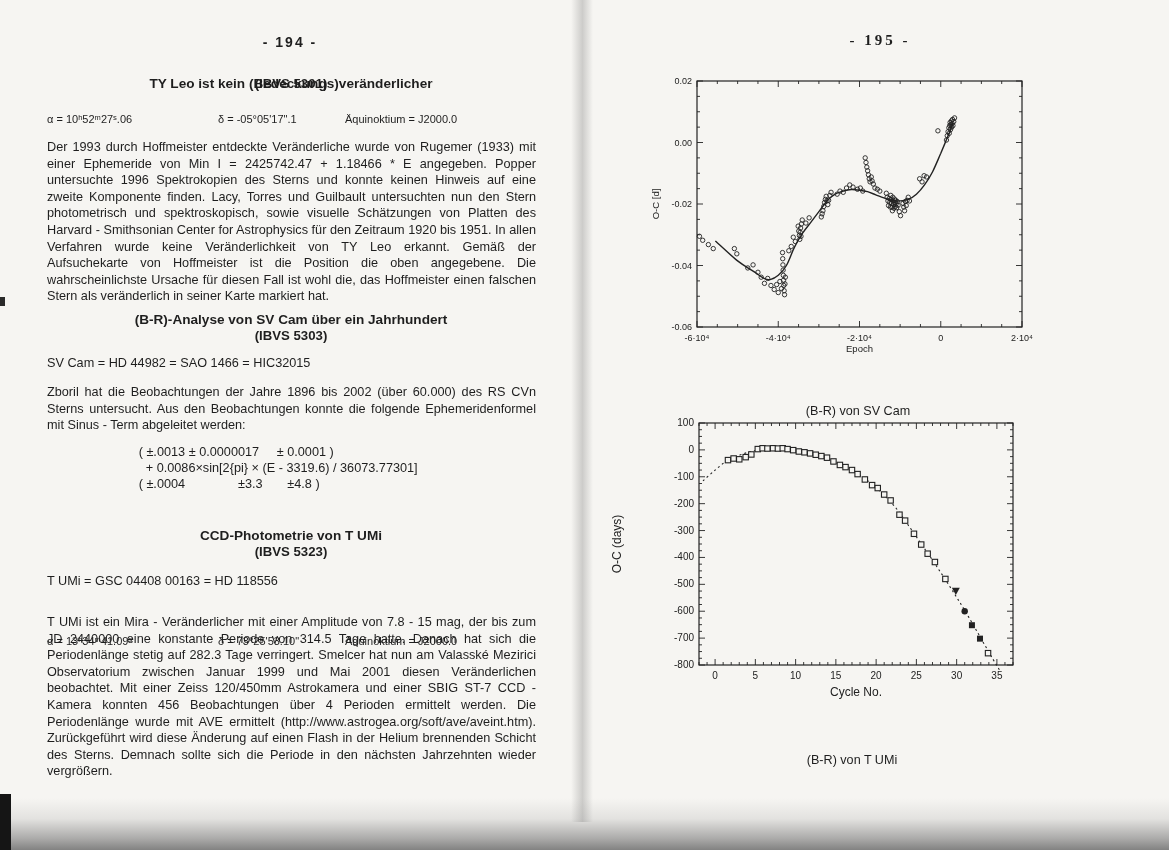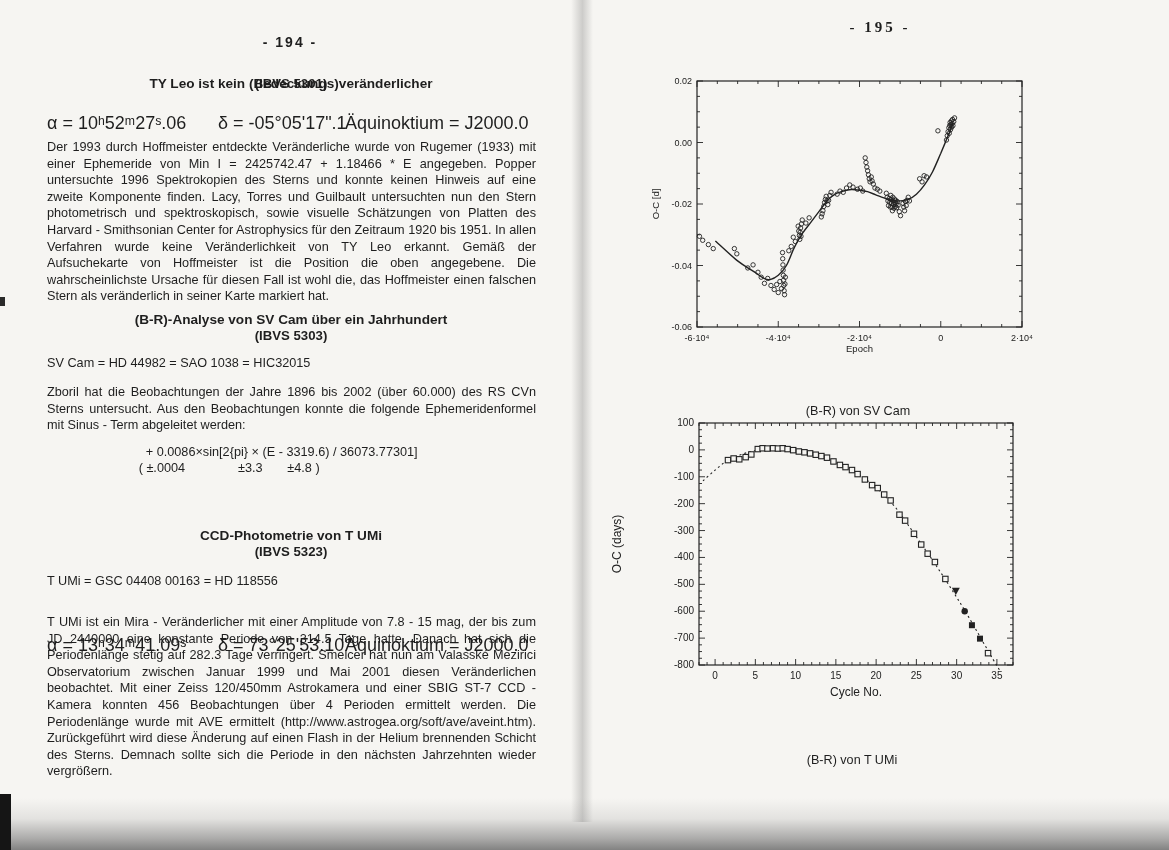--- a/index.html
+++ b/index.html
@@ -5,21 +5,21 @@
   html,body{margin:0;padding:0;}
   body{width:1169px;height:850px;position:relative;background:#f6f5f2;overflow:hidden;
        font-family:"Liberation Sans", sans-serif;color:#1e1e1e;}
   .abs{position:absolute;}
   .page-num-left{font-weight:bold;font-size:14px;letter-spacing:2px;text-align:center;}
   .page-num-right{font-family:"Liberation Serif", serif;font-weight:bold;font-size:15px;letter-spacing:3px;text-align:center;}
   .sec-title{font-weight:bold;font-size:13.6px;text-align:center;line-height:17px;}
   .sec-sub{font-weight:bold;font-size:13.2px;text-align:center;line-height:16px;}
   .para{font-size:12.7px;line-height:16.6px;text-align:justify;}
   .line{font-size:12.7px;line-height:16px;white-space:pre;}
-  .coords{position:relative;height:17px;font-size:18px;text-align:right;}
+  .coords{position:relative;height:17px;font-size:11px;text-align:right;}
   .caption{font-size:12.6px;text-align:center;margin-top:41px;}
   .chart{position:absolute;}
   .gutter{left:571px;top:0;width:22px;height:822px;
           background:linear-gradient(to right, rgba(40,40,40,0) 0%, rgba(40,40,40,0.20) 52%, rgba(40,40,40,0) 100%);}
   .bottom-band{left:0;bottom:0;width:1169px;height:52px;
           background:linear-gradient(to bottom, rgba(120,120,120,0) 0%, rgba(140,140,140,0.18) 40%, rgba(125,125,125,0.62) 78%, rgba(110,110,110,0.85) 100%);}
   .corner-black{left:0;bottom:0;width:11px;height:56px;background:#151515;}
   .edge-mark{left:0;top:297px;width:5px;height:9px;background:#2a2a2a;}
 </style>
 </head>
@@ -34,43 +34,44 @@
   <span class="abs" style="left:2px;">α = 10ʰ52ᵐ27ˢ.06</span>
   <span class="abs" style="left:173px;">δ = -05°05'17".1</span>
   <span class="abs" style="left:300px;">Äquinoktium = J2000.0</span>
 </div>
 
 <div class="abs para" style="left:47px;top:139px;width:489px;">Der 1993 durch Hoffmeister entdeckte Veränderliche wurde von Rugemer (1933) mit einer Ephemeride von Min I = 2425742.47 + 1.18466 * E angegeben. Popper untersuchte 1996 Spektrokopien des Sterns und konnte keinen Hinweis auf eine zweite Komponente finden. Lacy, Torres und Guilbault untersuchten nun den Stern photometrisch und spektroskopisch, sowie visuelle Schätzungen von Platten des Harvard - Smithsonian Center for Astrophysics für den Zeitraum 1920 bis 1951. In allen Verfahren wurde keine Veränderlichkeit von TY Leo erkannt. Gemäß der Aufsuchekarte von Hoffmeister ist die Position die oben angegebene. Die wahrscheinlichste Ursache für diesen Fall ist wohl die, das Hoffmeister einen falschen Stern als veränderlich in seiner Karte markiert hat.</div>
 
 <div class="abs sec-title" style="left:45px;top:311px;width:492px;">(B-R)-Analyse von SV Cam über ein Jahrhundert</div>
 <div class="abs sec-sub" style="left:45px;top:328px;width:492px;">(IBVS 5303)</div>
 
-<div class="abs line" style="left:47px;top:355px;">SV Cam = HD 44982 = SAO 1038 = HIC32015</div>
+<div class="abs line" style="left:47px;top:355px;">SV Cam = HD 44982 = SAO 1466 = HIC32015</div>
 
 <div class="abs para" style="left:47px;top:384px;width:489px;">Zboril hat die Beobachtungen der Jahre 1896 bis 2002 (über 60.000) des RS CVn Sterns untersucht. Aus den Beobachtungen konnte die folgende Ephemeridenformel mit Sinus - Term abgeleitet werden:</div>
 
 <div class="abs" style="left:47px;top:444px;">
+  <div class="line">                          ( ±.0013 ± 0.0000017     ± 0.0001 )</div>
   <div class="line">                            + 0.0086×sin[2{pi} × (E - 3319.6) / 36073.77301]</div>
   <div class="line">                          ( ±.0004               ±3.3       ±4.8 )</div>
 </div>
 
 <div class="abs sec-title" style="left:45px;top:527px;width:492px;">CCD-Photometrie von T UMi</div>
 <div class="abs sec-sub" style="left:45px;top:544px;width:492px;">(IBVS 5323)</div>
 
 <div class="abs line" style="left:47px;top:573px;">T UMi = GSC 04408 00163 = HD 118556</div>
 
 <div class="abs coords" style="left:45px;top:590px;width:500px;margin-top:28px;">
   <span class="abs" style="left:2px;">α = 13ʰ34ᵐ41.09ˢ</span>
   <span class="abs" style="left:173px;">δ = 73°25'53.10"</span>
   <span class="abs" style="left:300px;">Äquinoktium = J2000.0</span>
 </div>
 
 <div class="abs para" style="left:47px;top:614px;width:489px;">T UMi ist ein Mira - Veränderlicher mit einer Amplitude von 7.8 - 15 mag, der bis zum JD 2440000 eine konstante Periode von 314.5 Tage hatte. Danach hat sich die Periodenlänge stetig auf 282.3 Tage verringert. Smelcer hat nun am Valasské Mezirici Observatorium zwischen Januar 1999 und Mai 2001 diesen Veränderlichen beobachtet. Mit einer Zeiss 120/450mm Astrokamera und einer SBIG ST-7 CCD - Kamera konnten 456 Beobachtungen über 4 Perioden ermittelt werden. Die Periodenlänge wurde mit AVE ermittelt (http://www.astrogea.org/soft/ave/aveint.htm). Zurückgeführt wird diese Änderung auf einen Flash in der Helium brennenden Schicht des Sterns. Demnach sollte sich die Periode in den nächsten Jahrzehnten wieder vergrößern.</div>
 
-<div class="abs page-num-right" style="left:730px;top:19px;width:300px;">-  195  -</div>
+<div class="abs page-num-right" style="left:730px;top:32px;width:300px;">-  195  -</div>
 
 <svg class="chart" style="left:640px;top:60px;width:420px;height:305px;" viewBox="0 0 420 305">
     <rect x="57" y="21" width="325" height="246" fill="none" stroke="#222222" stroke-width="1.2"></rect>
     <line x1="57" y1="267" x2="57" y2="261" stroke="#222222" stroke-width="0.9"></line>
     <line x1="57" y1="21" x2="57" y2="27" stroke="#222222" stroke-width="0.9"></line>
     <line x1="77.3125" y1="267" x2="77.3125" y2="264" stroke="#222222" stroke-width="0.9"></line>
     <line x1="77.3125" y1="21" x2="77.3125" y2="24" stroke="#222222" stroke-width="0.9"></line>
     <line x1="97.625" y1="267" x2="97.625" y2="264" stroke="#222222" stroke-width="0.9"></line>
     <line x1="97.625" y1="21" x2="97.625" y2="24" stroke="#222222" stroke-width="0.9"></line>
     <line x1="117.9375" y1="267" x2="117.9375" y2="264" stroke="#222222" stroke-width="0.9"></line>

